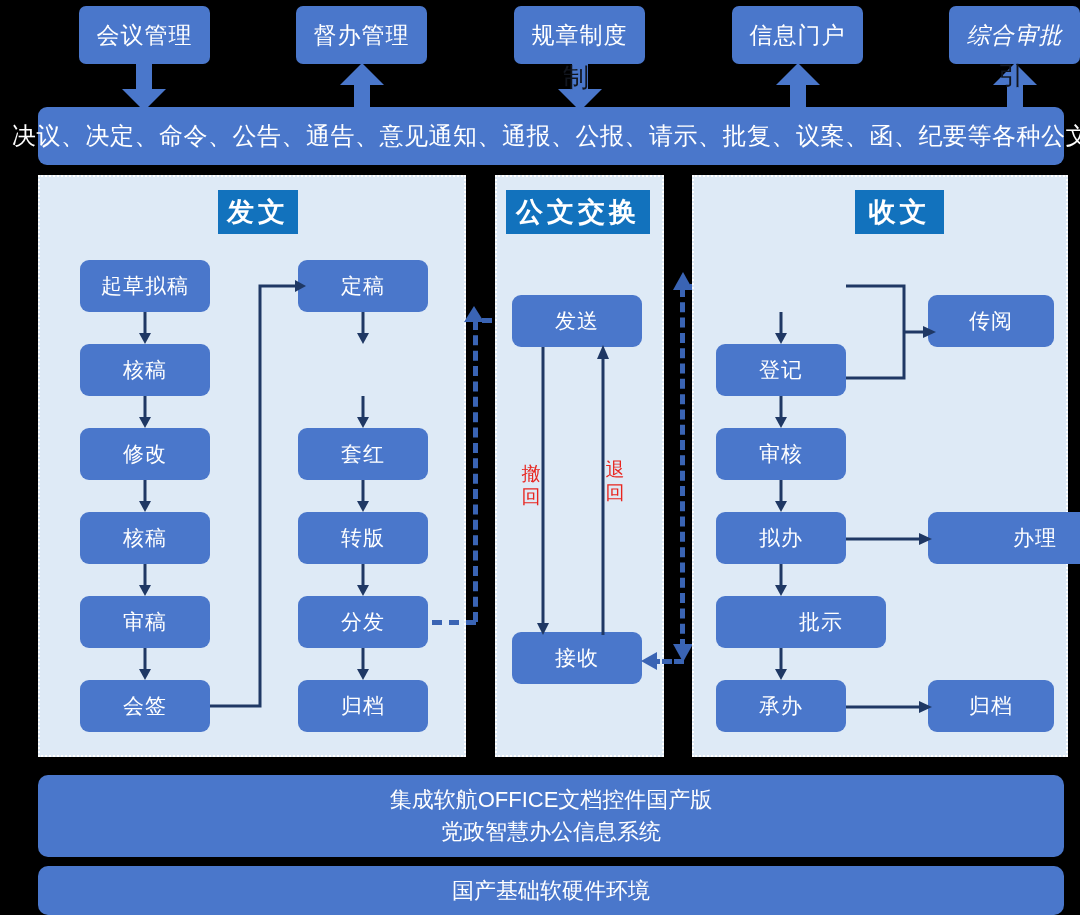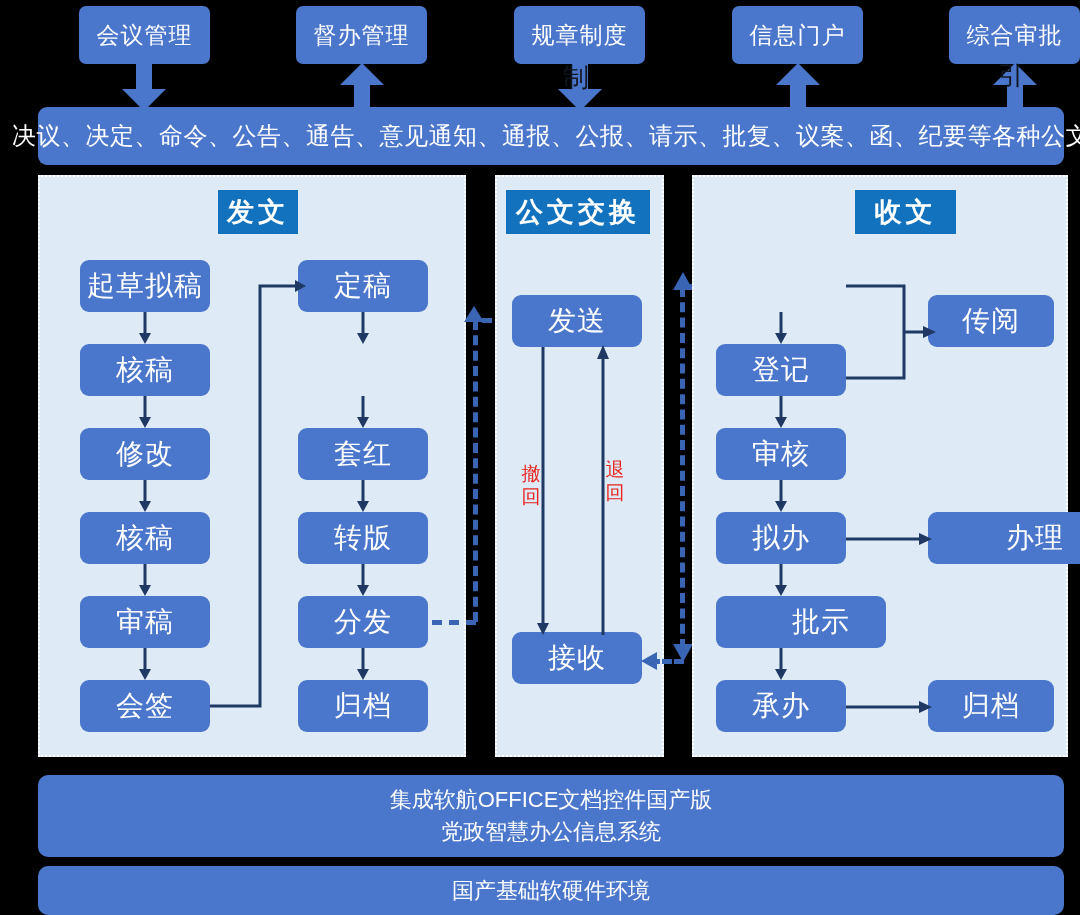--- a/index.html
+++ b/index.html
@@ -77,21 +77,21 @@
     white-space: nowrap;
   }
 
   
   .node {
     position: absolute;
     height: 52px;
     background: #4A77CB;
     border-radius: 9px;
     color: #FFFFFF;
-    font-size: 28px;
+    font-size: 21px;
     letter-spacing: 1px;
     display: flex;
     align-items: center;
     justify-content: center;
     white-space: nowrap;
   }
 
   
   .dv { position: absolute; width: 0; border-left: 5px dashed #3A64B4; }
   .dh { position: absolute; height: 0; border-top: 5px dashed #3A64B4; }
@@ -130,21 +130,21 @@
 </style>
 </head>
 <body>
 
 <div id="stage">
 
   <div class="topchip" style="left:79px; top:6px; width:131px;">会议管理</div>
   <div class="topchip" style="left:296px; top:6px; width:131px;">督办管理</div>
   <div class="topchip" style="left:514px; top:6px; width:131px;font-family:Liberation Mono, monospace;">规章制度</div>
   <div class="topchip" style="left:732px; top:6px; width:131px;">信息门户</div>
-  <div class="topchip" style="left:949px; top:6px; width:131px;">综合审批</div>
+  <div class="topchip" style="left:949px; top:6px; width:131px;font-style:italic;">综合审批</div>
 
   <svg class="blockarrow" style="left:116px; top:63px;" width="56" height="48" viewBox="0 0 56 48">
     <polygon points="20,0 36,0 36,26 50,26 28,48 6,26 20,26" fill="#4A77CB"></polygon>
   </svg>
 
   <svg class="blockarrow" style="left:334px; top:63px;" width="56" height="48" viewBox="0 0 56 48">
     <polygon points="28,0 50,22 36,22 36,48 20,48 20,22 6,22" fill="#4A77CB"></polygon>
   </svg>
 
   <svg class="blockarrow" style="left:552px; top:63px;" width="56" height="48" viewBox="0 0 56 48">
@@ -265,21 +265,21 @@
   <div class="dv" style="left:680px; top:287px; height:362px;"></div>
   <svg class="abs" style="left:672px; top:640px;" width="22" height="22" viewBox="0 0 22 22">
     <polygon points="11,22 1,4 21,4" fill="#3A64B4"></polygon>
   </svg>
   <div class="dh" style="left:650px; top:659px; width:34px;"></div>
   <svg class="abs" style="left:641px; top:652px;" width="16" height="18" viewBox="0 0 16 18">
     <polygon points="0,9 16,0 16,18" fill="#3A64B4"></polygon>
   </svg>
 
   <div class="panel" style="left:692px; top:175px; width:372px; height:578px;"></div>
-  <div class="paneltitle" style="left:855px; top:190px; width:101px;">收文</div>
+  <div class="paneltitle" style="left:855px; top:190px; width:89px;">收文</div>
 
   <div class="node" style="left:716px; top:344px; width:130px;">登记</div>
   <div class="node" style="left:716px; top:428px; width:130px;">审核</div>
   <div class="node" style="left:716px; top:512px; width:130px;">拟办</div>
   <div class="node" style="left:716px; top:596px; width:130px;padding-left:40px;">批示</div>
   <div class="node" style="left:716px; top:680px; width:130px;">承办</div>
 
   <div class="node" style="left:928px; top:295px; width:126px;">传阅</div>
   <div class="node" style="left:928px; top:512px; width:126px;padding-left:44px;">办理</div>
   <div class="node" style="left:928px; top:680px; width:126px;">归档</div>

